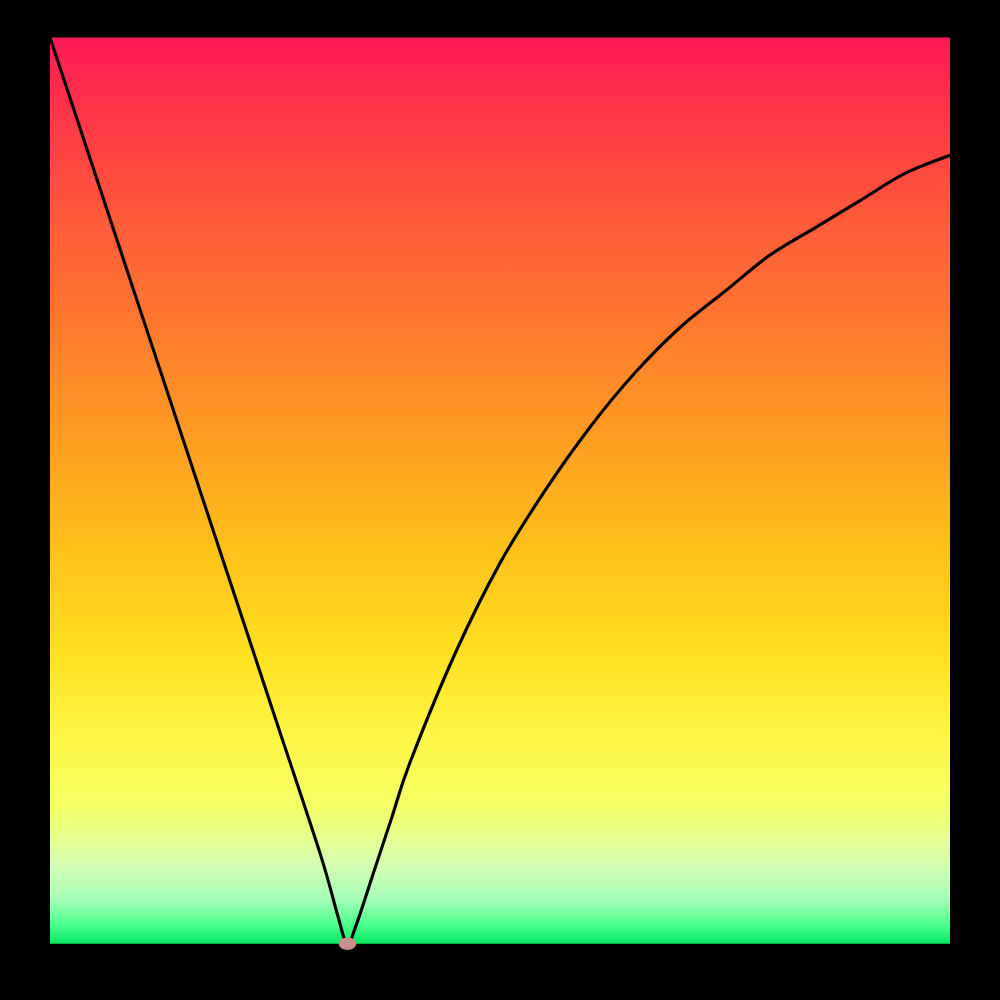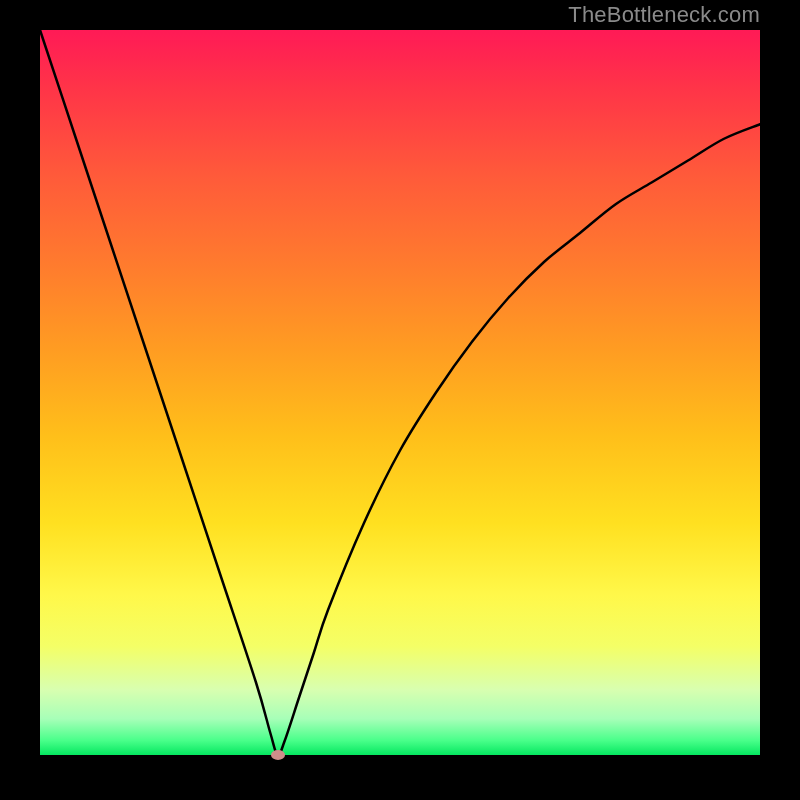--- a/index.html
+++ b/index.html
@@ -63,21 +63,20 @@
     width: 14px;
     height: 10px;
     border-radius: 50%;
     background: #ce8d8a;
   }
 </style>
 </head>
 <body>
 
 <div class="frame">
-  <div class="watermark">TheBottleneck.com</div>
 
   <div class="plot">
     <svg viewBox="0 0 720 725" preserveAspectRatio="none">
       <path id="curvePath" fill="none" stroke="#000" stroke-width="2.5" stroke-linejoin="round" stroke-linecap="round" d="M 0 0 C 6 18.125, 24 72.5, 36 108.75 C 48 145, 60 181.25000000000006, 72 217.50000000000006 C 84 253.75000000000006, 96 289.99999999999994, 108 326.24999999999994 C 120 362.49999999999994, 132 398.75, 144 435 C 156 471.25, 168 507.5, 180 543.75 C 192 580, 207.6 625.9166666666666, 216 652.5 C 224.4 679.0833333333334, 226.8 691.1666666666666, 230.4 703.25 C 234 715.3333333333334, 235.20000000000002 723.7916666666666, 237.60000000000002 725 C 240.00000000000003 726.2083333333334, 241.20000000000002 720.1666666666666, 244.8 710.5 C 248.4 700.8333333333334, 254.39999999999998 681.5, 259.2 667 C 264 652.5, 268.8 638, 273.6 623.5 C 278.40000000000003 609, 279.6 601.75, 288 580 C 296.4 558.25, 312 519.5833333333334, 324 493 C 336 466.4166666666667, 348 442.25, 360 420.5 C 372 398.75, 384.00000000000006 380.625, 396.00000000000006 362.5 C 408.00000000000006 344.375, 420 327.45833333333337, 432 311.75000000000006 C 444 296.04166666666674, 456 281.5416666666667, 468 268.25 C 480 254.95833333333331, 491.99999999999994 242.87499999999994, 503.99999999999994 231.99999999999994 C 516 221.12499999999994, 528 212.66666666666666, 540 203 C 552 193.33333333333334, 564 182.45833333333334, 576 174 C 588 165.54166666666666, 600 159.5, 612 152.25 C 624 145, 636 137.75, 648 130.5 C 660 123.25, 672 114.79166666666667, 684 108.75 C 696 102.70833333333333, 714 96.66666666666667, 720 94.25"></path>
     </svg>
     <div id="marker" class="marker" style="left: 230.6px; top: 720px;"></div>
   </div>
 </div>
 
 </body></html>

